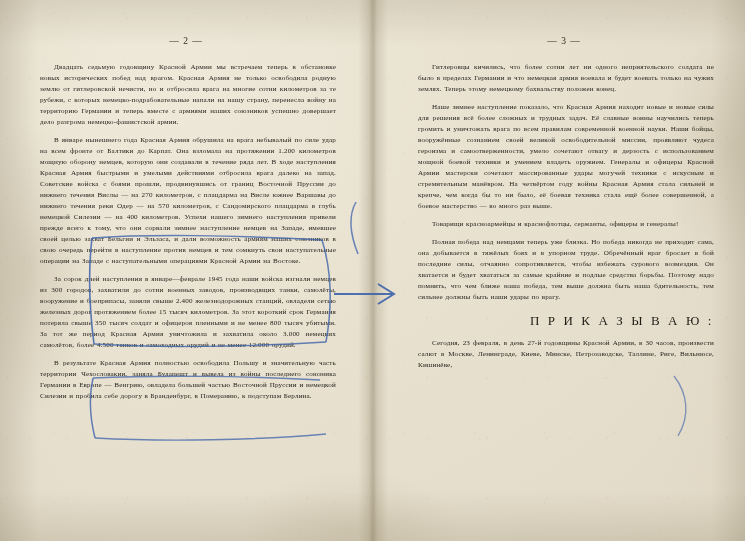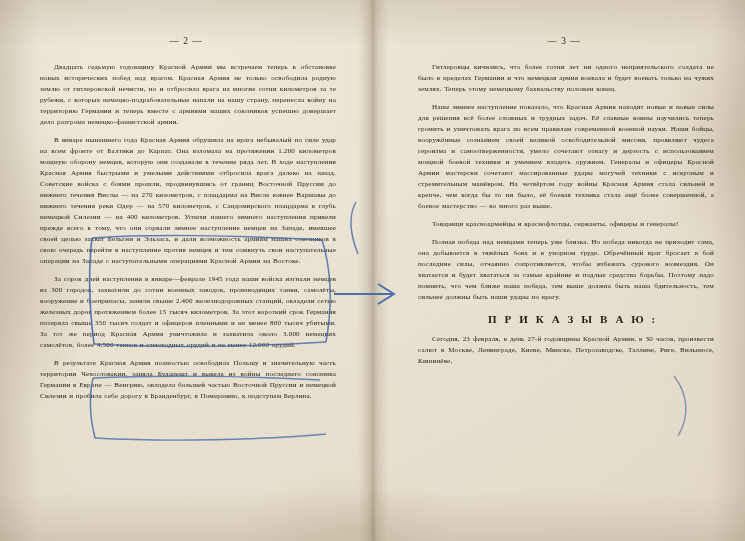--- a/index.html
+++ b/index.html
@@ -76,25 +76,25 @@
     color: #221f19;
     letter-spacing: 0.15px;
     word-spacing: 0.6px;
     font-family: "Liberation Serif", serif;
   }
   p.par.bold {
     font-weight: normal;
   }
   .heading {
     margin: 10px 0 9px 0;
-    font-size: 11px;
+    font-size: 13px;
     letter-spacing: 2.6px;
-    font-weight: bold;
+    font-weight: normal;
     color: #201d17;
-    text-align: center;
+    text-align: right;
     padding-left: 14px;
     font-family: "Liberation Serif", serif;
   }
   
   .mark {
     position: absolute;
     pointer-events: none;
   }
   .mark svg { display: block; }
   .noise {

